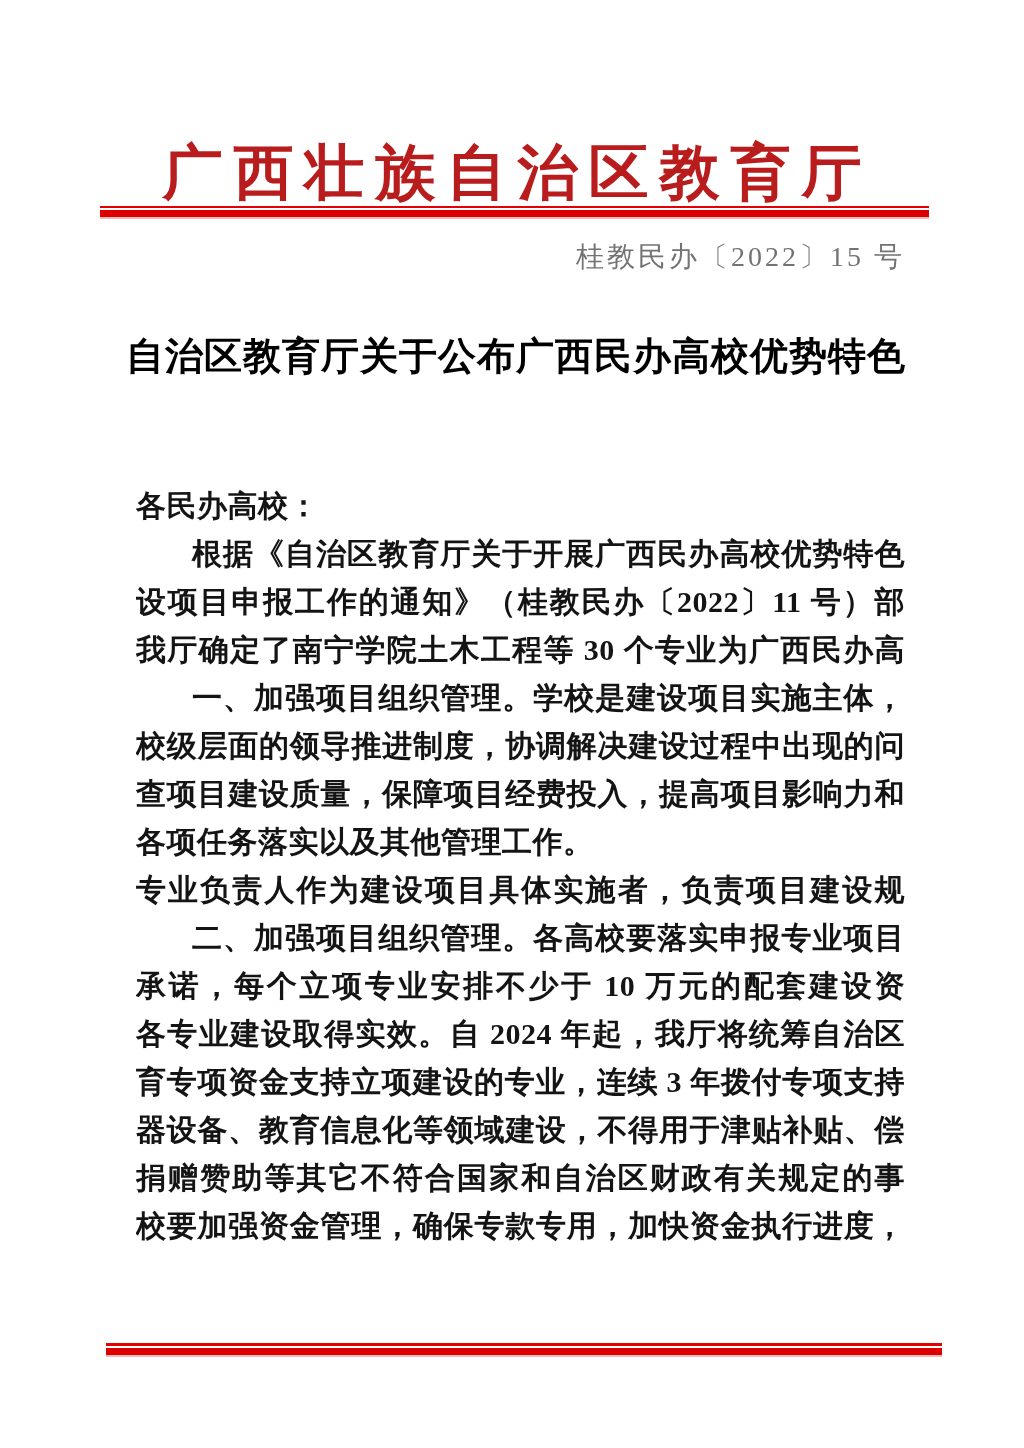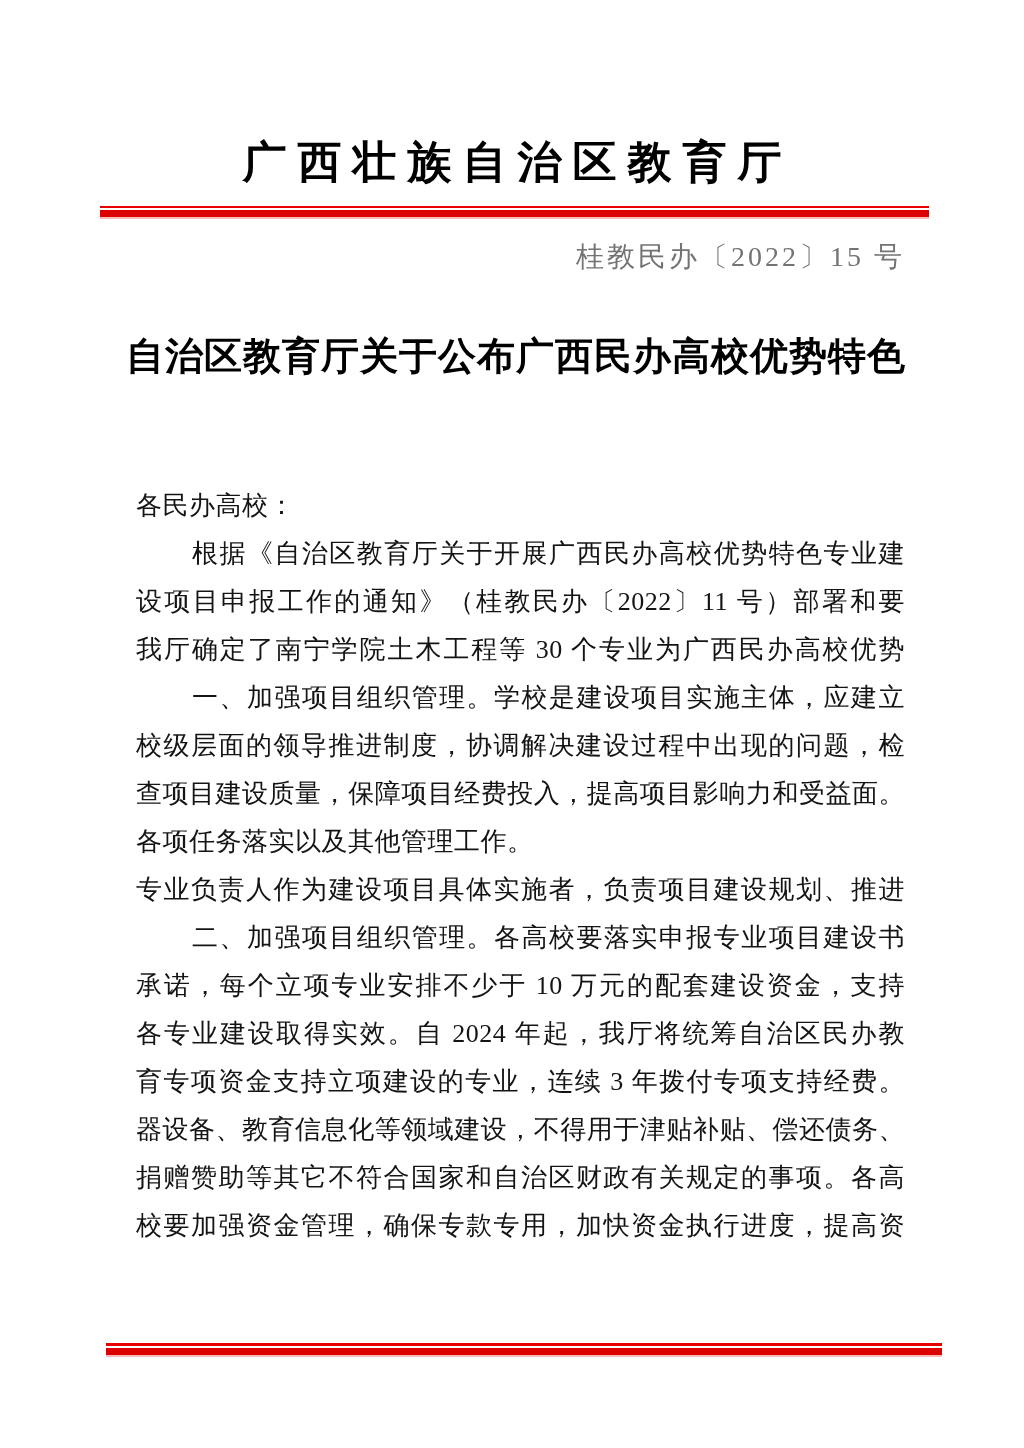--- a/index.html
+++ b/index.html
@@ -15,23 +15,23 @@
     overflow: hidden;
     font-family: "Liberation Serif", "DejaVu Serif", serif;
   }
   
   .agency-name {
     position: absolute;
     top: 133px;
     left: 0;
     width: 100%;
     text-align: center;
-    font-size: 44px;
+    font-size: 60px;
     font-weight: 700;
-    color: #000000;
+    color: #b91c1c;
     letter-spacing: 11px;
     text-indent: 11px;
     white-space: nowrap;
   }
   
   .red-rule-top {
     position: absolute;
     top: 206px;
     left: 100px;
     width: 829px;
@@ -72,25 +72,26 @@
   .doc-body {
     position: absolute;
     top: 482px;
     left: 136px;
     width: 769px;
     color: #141414;
   }
   .body-line {
     height: 48px;
     line-height: 48px;
-    font-size: 26px;
+    font-size: 30px;
     letter-spacing: 0.5px;
     white-space: normal;
     overflow: hidden;
     text-align: left;
+    font-weight: bold;
   }
   .body-line.fill {
     text-align: justify;
     text-align-last: justify;
   }
   .body-line.indent {
     text-indent: 56px;
   }
   
   .red-rule-bottom {

